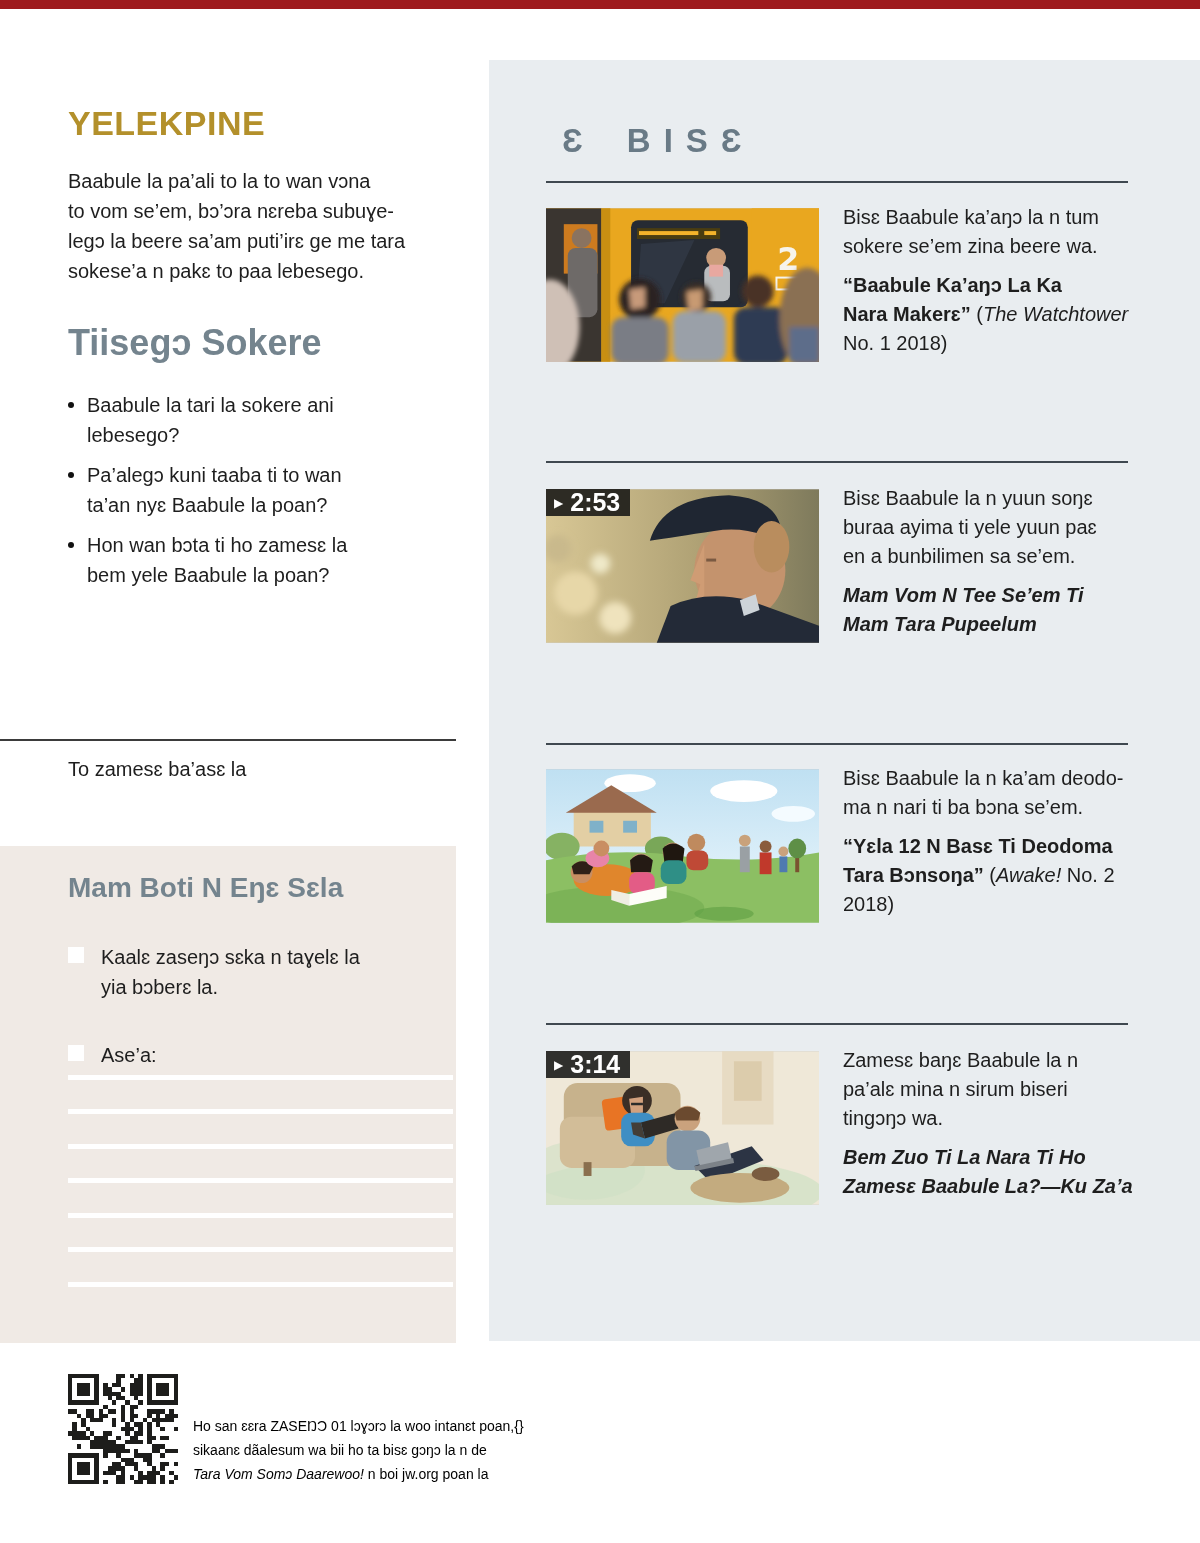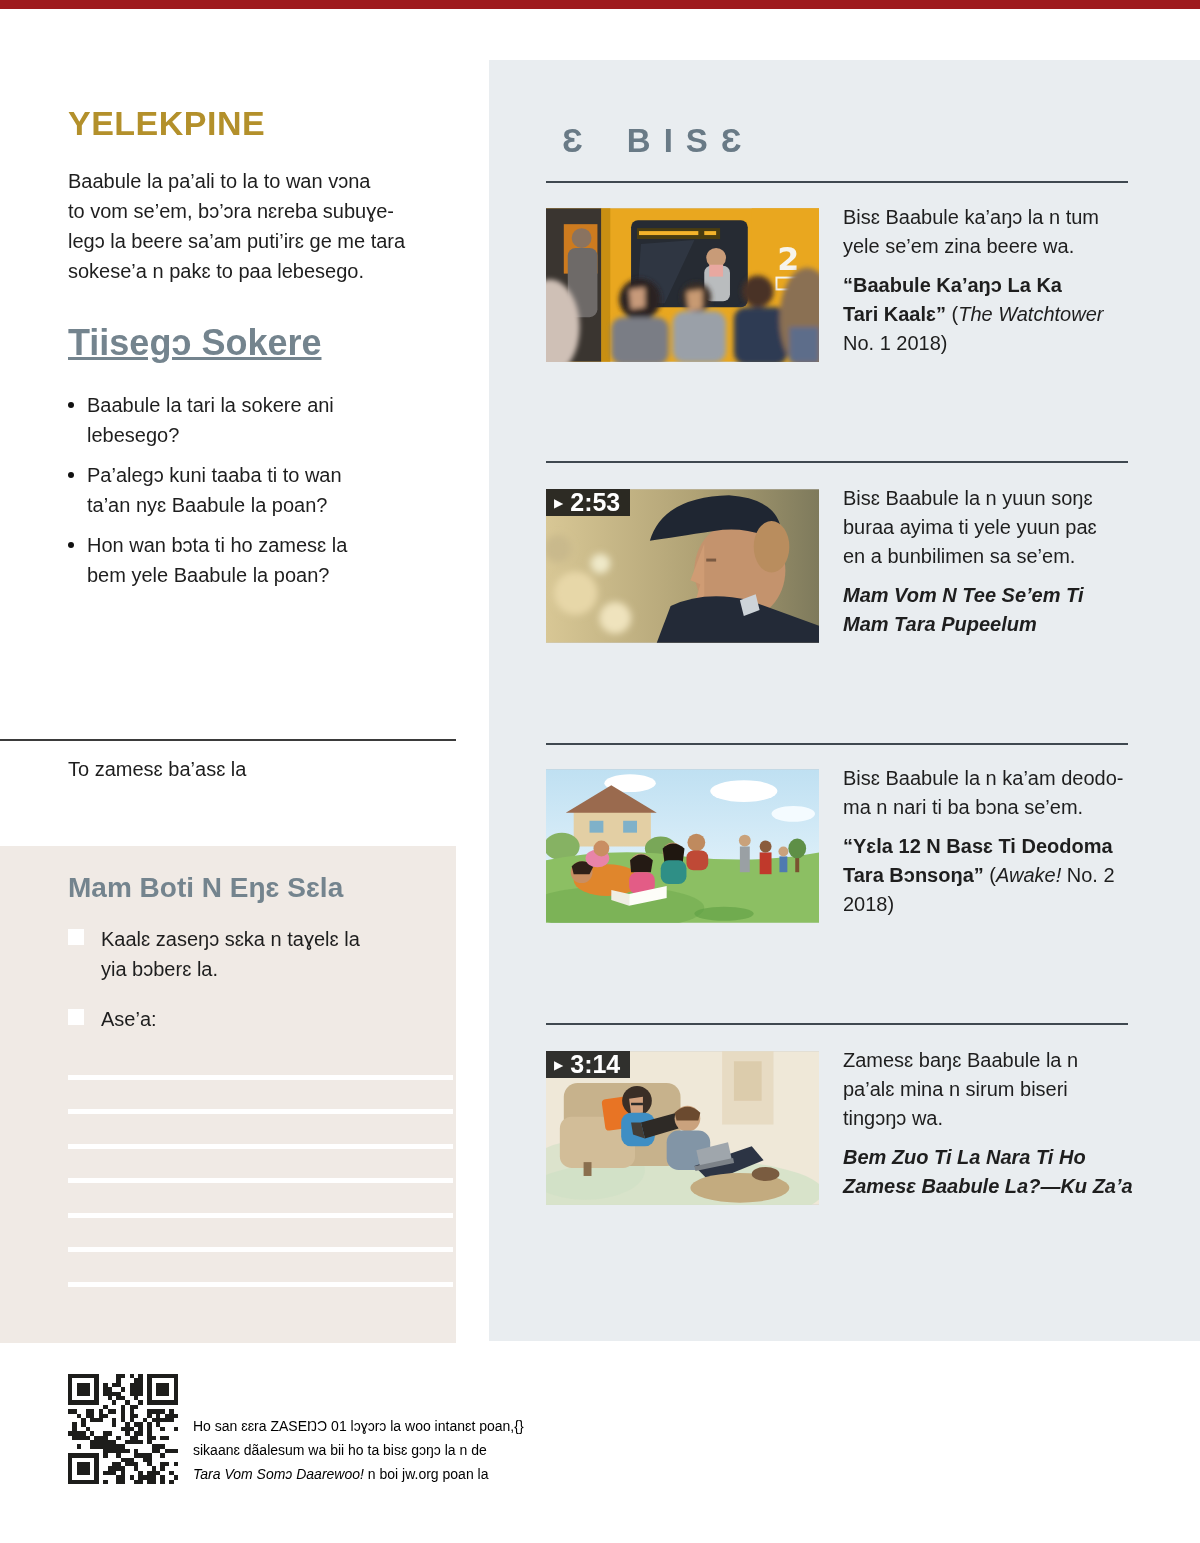--- a/index.html
+++ b/index.html
@@ -8,31 +8,31 @@
   .pre{white-space:pre-line;}
 
   
   .redbar{position:absolute;left:0;top:0;width:1200px;height:9px;background:#9e1b1e;}
 
   
   .h-gold{position:absolute;left:68px;top:104px;font-size:34px;font-weight:bold;
           color:#b3902b;letter-spacing:.5px;margin:0;}
   .intro{position:absolute;left:68px;top:166px;width:400px;font-size:20px;line-height:30px;margin:0;}
   .h-slate{font-weight:600;color:#74848e;margin:0;}
-  .q-head{position:absolute;left:68px;top:322px;font-size:36px;text-decoration:underline;}
+  .q-head{position:absolute;left:68px;top:322px;font-size:36px;}
   .q-list{position:absolute;left:68px;top:390px;width:360px;margin:0;padding:0;list-style:none;}
   .q-list li{display:flex;gap:13px;margin-bottom:10px;font-size:20px;line-height:30px;}
   .dot{flex:0 0 auto;width:6px;height:6px;border-radius:50%;background:#111;margin-top:12px;}
   .divider{position:absolute;left:0;top:739px;width:456px;border-top:2px solid #3b3b3b;}
   .note{position:absolute;left:68px;top:758px;font-size:20px;margin:0;}
 
   
   .notes{position:absolute;left:0;top:846px;width:456px;height:497px;background:#f0eae5;}
   .notes h2{padding:26px 0 0 68px;font-size:28px;}
-  .chk-row{display:flex;gap:17px;margin:20px 0 0 68px;width:360px;font-size:20px;line-height:30px;}
+  .chk-row{display:flex;gap:17px;margin:38px 0 0 68px;width:360px;font-size:20px;line-height:30px;}
   .chk-row .box{flex:0 0 auto;width:16px;height:16px;background:#fff;margin-top:5px;}
   .wline{position:absolute;left:68px;width:385px;height:5px;background:#fff;}
   .wl1{top:229px}.wl2{top:263px}.wl3{top:298px}.wl4{top:332px}
   .wl5{top:367px}.wl6{top:401px}.wl7{top:436px}
 
   
   .qr{position:absolute;left:68px;top:1374px;width:110px;height:110px;}
   .foot{position:absolute;left:193px;top:1414px;width:470px;font-size:14px;line-height:24px;
         color:#000000;margin:0;}
 
@@ -494,23 +494,23 @@
     </div>
     <div class="thumb t4" style="background:none;pointer-events:none;">
       <span class="badge">
         <span class="play">▶</span>
         <span class="time">3:14</span>
       </span>
     </div>
 
     <div class="txt x1">
       <p class="pre">Bisɛ Baabule ka’aŋɔ la n tum
-yele se’em zina beere wa.</p>
+sokere se’em zina beere wa.</p>
       <p class="ttl pre"><strong>“Baabule Ka’aŋɔ La Ka
-Tari Kaalɛ”</strong><span class="ref"> (</span><em class="ref">The Watchtower</em><span class="ref">
+Nara Makerɛ”</strong><span class="ref"> (</span><em class="ref">The Watchtower</em><span class="ref">
 No. 1 2018)</span></p>
     </div>
 
     <div class="txt x2">
       <p class="pre">Bisɛ Baabule la n yuun soŋɛ
 buraa ayima ti yele yuun paɛ
 en a bunbilimen sa se’em.</p>
       <p class="ttl pre"><strong><em>Mam Vom N Tee Se’em Ti
 Mam Tara Pupeelum</em></strong></p>
     </div>

